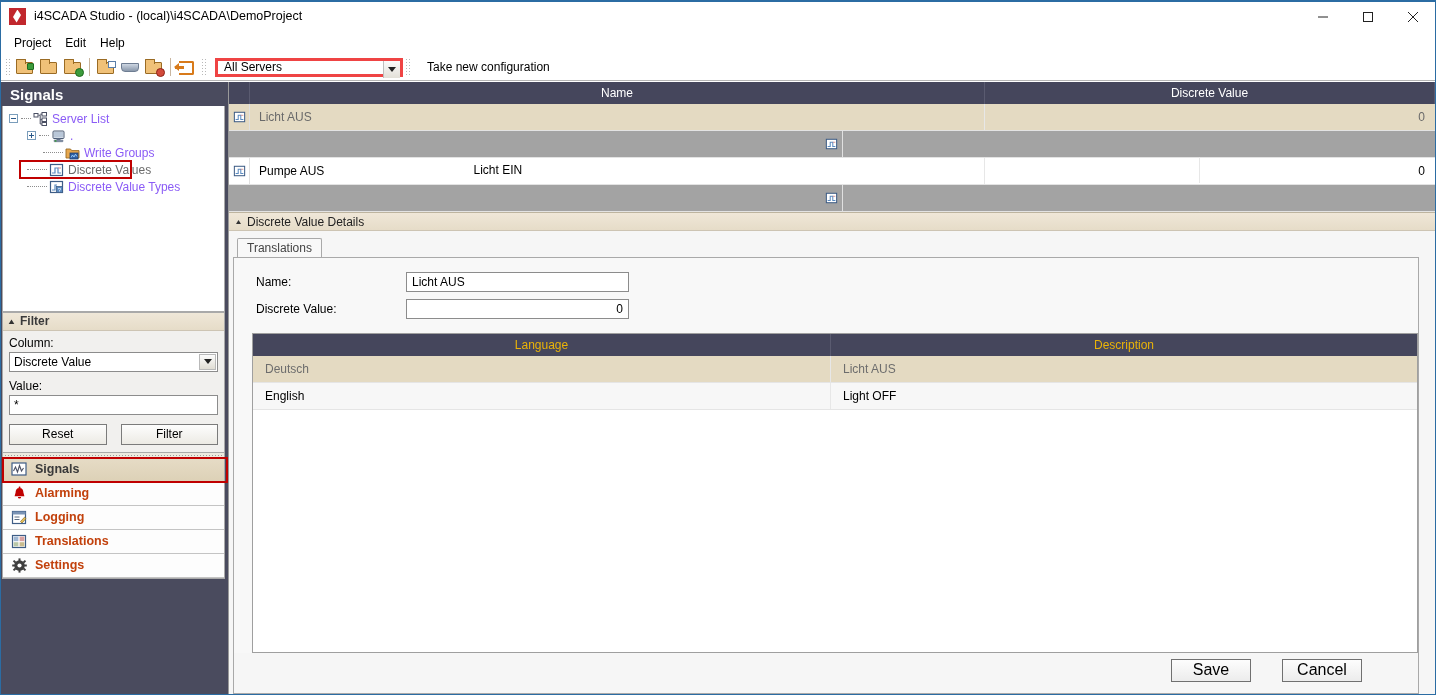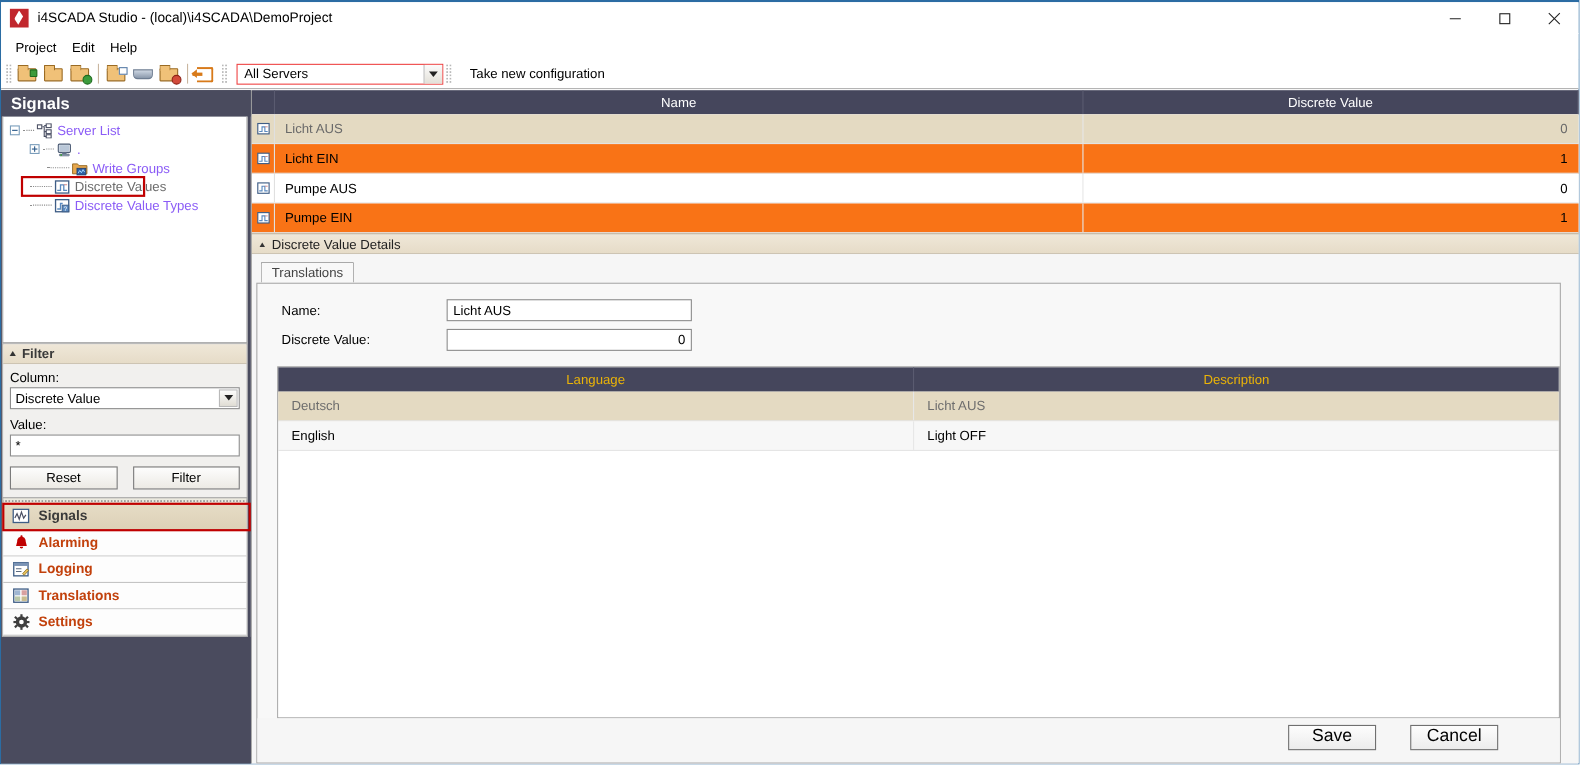--- a/index.html
+++ b/index.html
@@ -163,21 +163,21 @@
     border-right: 5px solid #d87a1a;
   }
   .tb-sep {
     width: 1px; height: 18px;
     background: #c9b6a0;
     margin: 0 4px;
   }
   .tb-combo {
     width: 188px; height: 19px;
     margin-left: 6px;
-    border: 1px solid #ef4444;
+    border: 3px solid #ef4444;
     background: #fff;
     display: flex;
     align-items: center;
     font-size: 12px;
     position: relative;
   }
   .tb-combo .cv { padding-left: 6px; }
   .tb-combo .cb {
     position: absolute; right: 0; top: 0;
     width: 17px; height: 17px;
@@ -413,21 +413,21 @@
 
   .grid-body { flex: none; background: #fff; }
   .grow {
     height: 27px;
     display: flex;
     align-items: center;
     font-size: 12px;
     border-bottom: 1px solid #e3e3e3;
     background: #fff;
   }
-  .grow.alt { background: #f97316; }
+  .grow.alt { background: #a3a3a3; flex-direction: column; }
   .grow.sel { background: #e4dac2; color: #6a6a6a; }
   .gc { display: flex; align-items: center; height: 100%; overflow: hidden; white-space: nowrap; }
   .gc.icon-col { width: 21px; flex: none; justify-content: center; border-right: 1px solid #e0e0e0;}
   .gc.name-col { width: 735px; flex: none; padding-left: 9px; border-right: 1px solid #e7e7e7; }
   .gc.val-col  { flex: 1 1 auto; justify-content: flex-end; padding-right: 10px; }
 
   
   .details-head {
     height: 19px;
     background: linear-gradient(#efe7d8,#e6dcc8);

